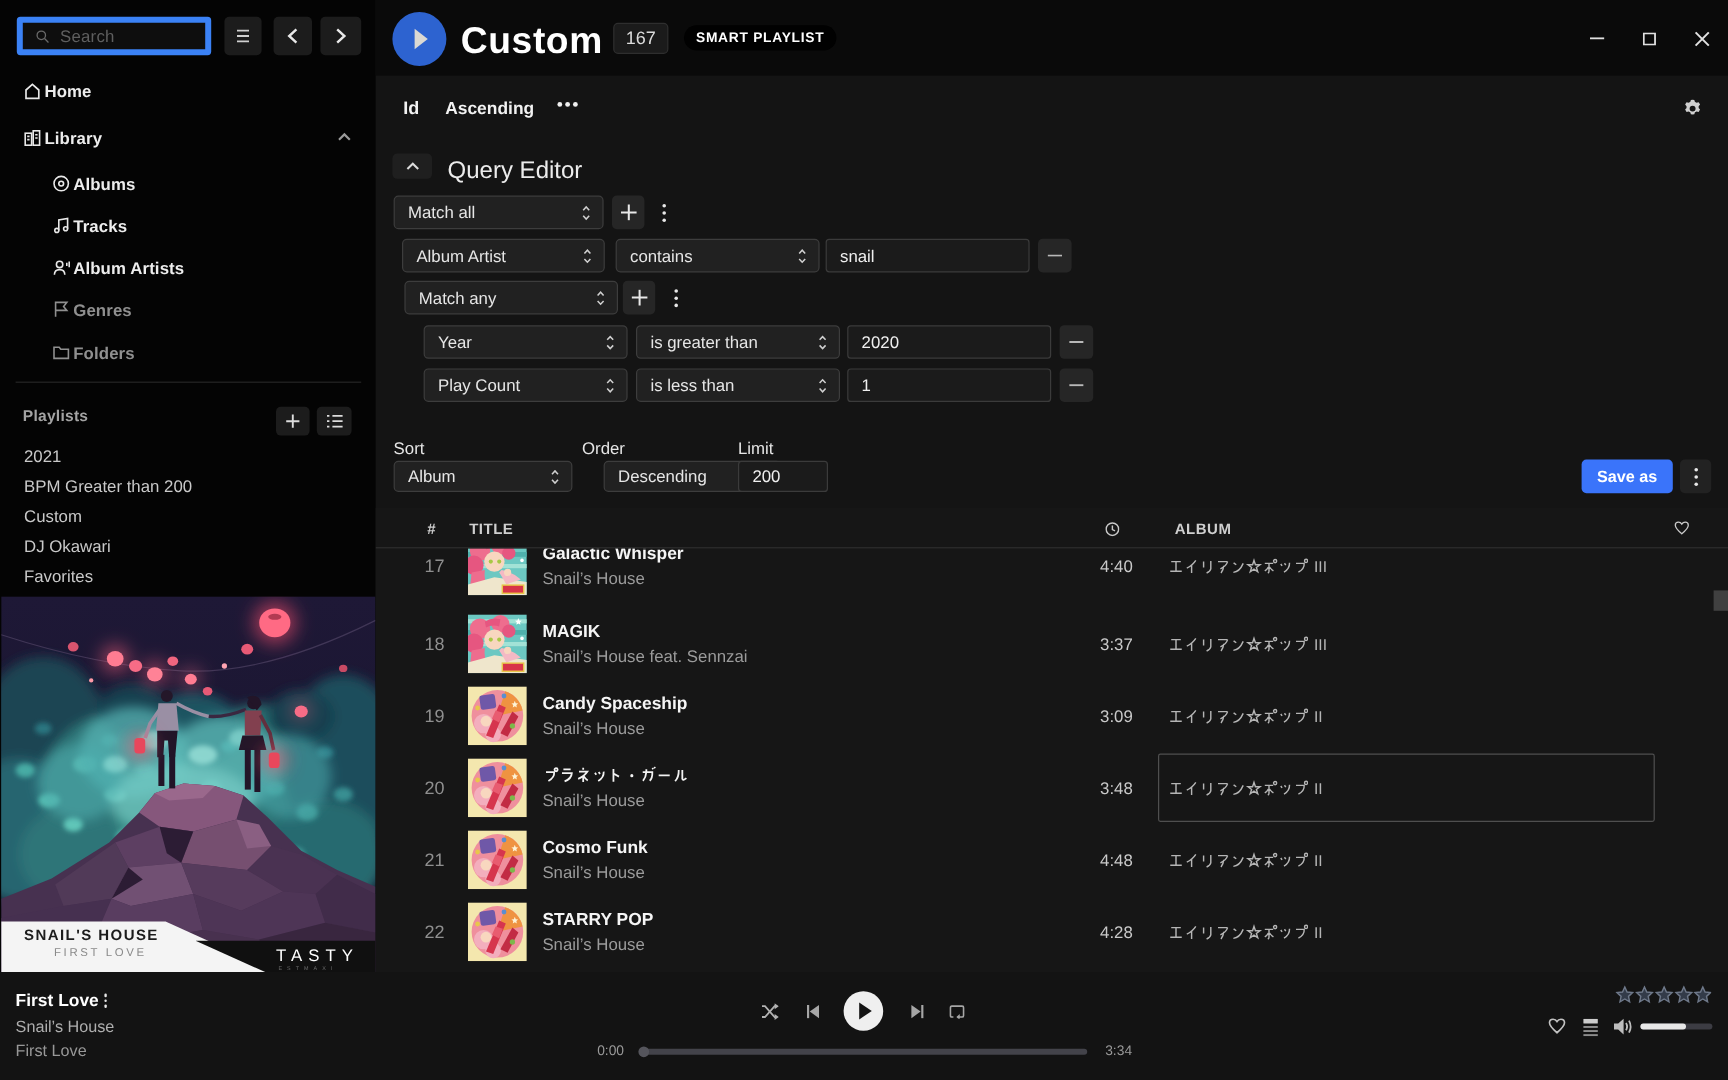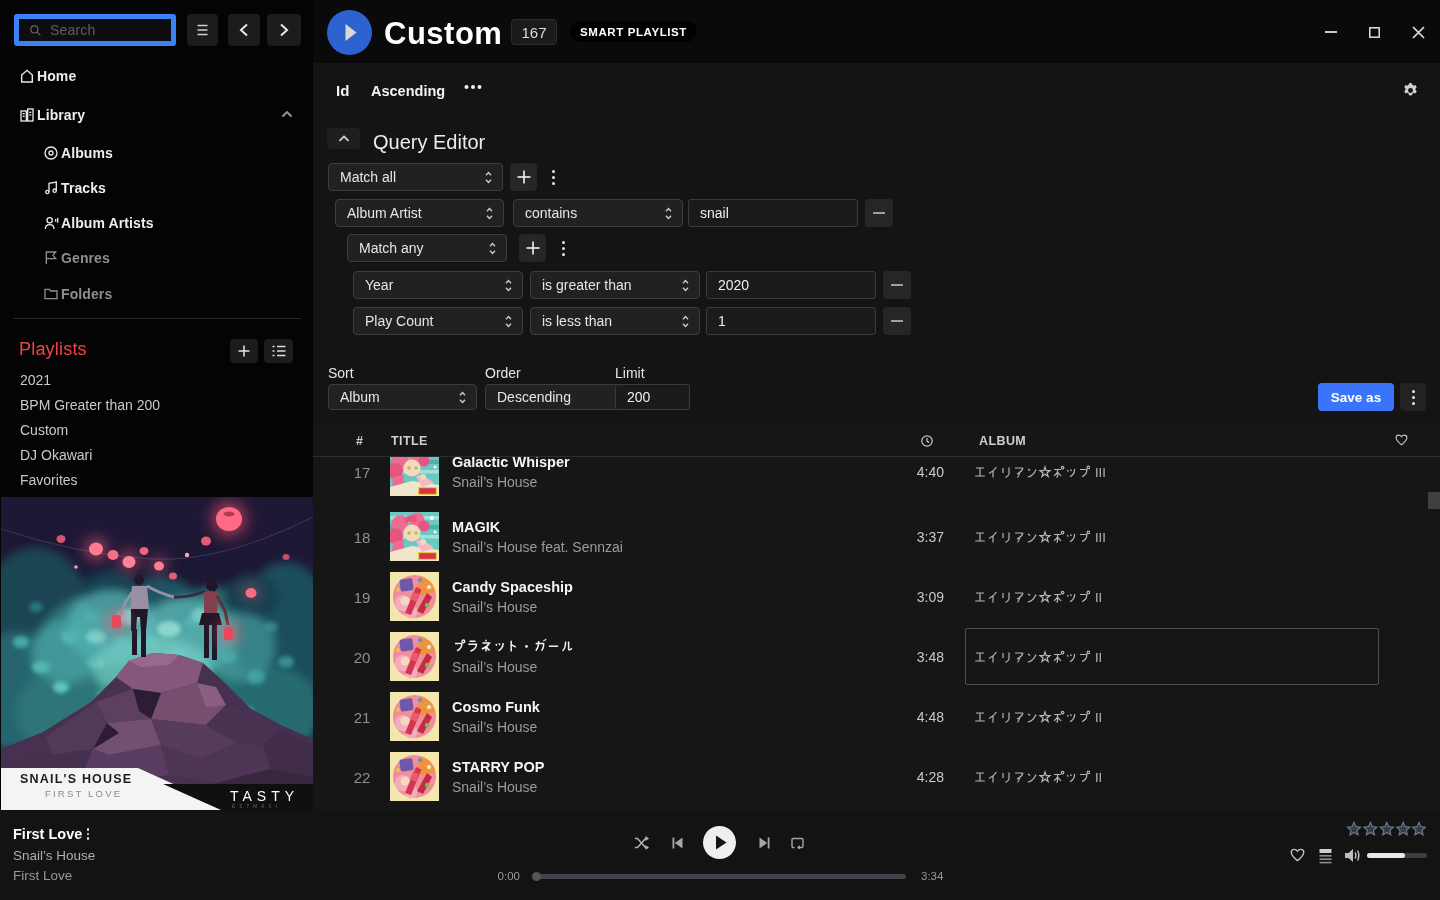--- a/index.html
+++ b/index.html
@@ -11,21 +11,21 @@
 
 #sidebar { position:absolute; left:0; top:0; width:313px; height:810px; background:#040404; }
 .sbtn { position:absolute; background:#1c1c1c; border-radius:4px; display:flex; align-items:center; justify-content:center; }
 #search { position:absolute; left:14px; top:14px; width:162px; height:32px; background:#0e0e0e; border:5px solid #3b82f6; border-radius:3px; display:flex; align-items:center; }
 #search .ph { color:#5f5f5f; font-size:14px; margin-left:8px; letter-spacing:.2px; }
 .navitem { position:absolute; left:0; width:313px; height:24px; display:flex; align-items:center; }
 .navitem .txt { font-size:14px; font-weight:bold; color:#ededed; letter-spacing:.1px; }
 .navitem.dim .txt { color:#8f8f8f; }
 .navicon { position:absolute; }
 #sep { position:absolute; left:13px; top:318px; width:288px; height:1px; background:#262626; }
-#pl-head { position:absolute; left:19px; top:339px; color:#ef4444; font-size:18px; font-weight:normal; letter-spacing:.2px; }
+#pl-head { position:absolute; left:19px; top:339px; color:#a3a3a3; font-size:13px; font-weight:bold; letter-spacing:.2px; }
 .plitem { position:absolute; left:20px; color:#c9c9c9; font-size:14px; }
 
 
 #header { position:absolute; left:313px; top:0; width:1127px; height:63px; background:#0a0a0a; }
 #playcirc { position:absolute; left:14px; top:10px; width:45px; height:45px; border-radius:50%; background:#2d63d0; }
 #title { position:absolute; left:71px; top:16px; color:#fff; font-size:31px; font-weight:bold; letter-spacing:.5px; }
 #badge167 { position:absolute; left:198px; top:19px; width:46px; height:26px; background:#1b1b1b; border:1px solid #2e2e2e; border-radius:4px; color:#dcdcdc; font-size:15px; display:flex; align-items:center; justify-content:center; }
 #smartpill { position:absolute; left:257px; top:21px; width:127px; height:21px; background:#010101; border-radius:11px; color:#fff; font-size:11.5px; font-weight:bold; letter-spacing:.6px; display:flex; align-items:center; justify-content:center; }
 
 
@@ -409,21 +409,21 @@
   </div>
   <div class="inp" style="left:688px;top:199px;width:170px;">
       <span class="lbl">snail</span>
     </div>
   <div class="qbtn" style="left:865px;top:199px;width:28px;height:28px;">
     <svg width="12" height="2" viewBox="0 0 12 2">
         <line x1="0" y1="1" x2="12" y2="1" stroke="#b8b8b8" stroke-width="1.7"></line>
       </svg>
   </div>
 
-  <div class="sel" style="left:347px;top:234px;width:160px;">
+  <div class="sel" style="left:337px;top:234px;width:178px;">
       <span class="lbl">Match any</span>
     <svg class="ud" width="7" height="13" viewBox="0 0 7 13" fill="none" stroke="#cfcfcf" stroke-width="1.3">
         <polyline points="1,4.2 3.5,1.5 6,4.2"></polyline>
         <polyline points="1,8.8 3.5,11.5 6,8.8"></polyline>
       </svg>
   </div>
   <div class="qbtn" style="left:519px;top:234px;width:27px;height:28px;">
     <svg width="14" height="14" viewBox="0 0 14 14" stroke="#e8e8e8" stroke-width="1.7">
         <line x1="7" y1="0.5" x2="7" y2="13.5"></line>
         <line x1="0.5" y1="7" x2="13.5" y2="7"></line>
@@ -484,21 +484,21 @@
   <div class="flabel" style="left:328px;top:365px;">Sort</div>
   <div class="flabel" style="left:485px;top:365px;">Order</div>
   <div class="flabel" style="left:615px;top:365px;">Limit</div>
   <div class="sel" style="left:328px;top:384px;width:149px;height:26px;">
       <span class="lbl">Album</span>
     <svg class="ud" width="7" height="13" viewBox="0 0 7 13" fill="none" stroke="#cfcfcf" stroke-width="1.3">
         <polyline points="1,4.2 3.5,1.5 6,4.2"></polyline>
         <polyline points="1,8.8 3.5,11.5 6,8.8"></polyline>
       </svg>
   </div>
-  <div class="sel" style="left:485px;top:384px;width:148px;height:26px;">
+  <div class="sel" style="left:503px;top:384px;width:148px;height:26px;">
       <span class="lbl">Descending</span>
     <svg class="ud" width="7" height="13" viewBox="0 0 7 13" fill="none" stroke="#cfcfcf" stroke-width="1.3">
         <polyline points="1,4.2 3.5,1.5 6,4.2"></polyline>
         <polyline points="1,8.8 3.5,11.5 6,8.8"></polyline>
       </svg>
   </div>
   <div class="inp" style="left:615px;top:384px;width:75px;height:26px;">
       <span class="lbl">200</span>
     </div>
   <div id="saveas">Save as</div>

